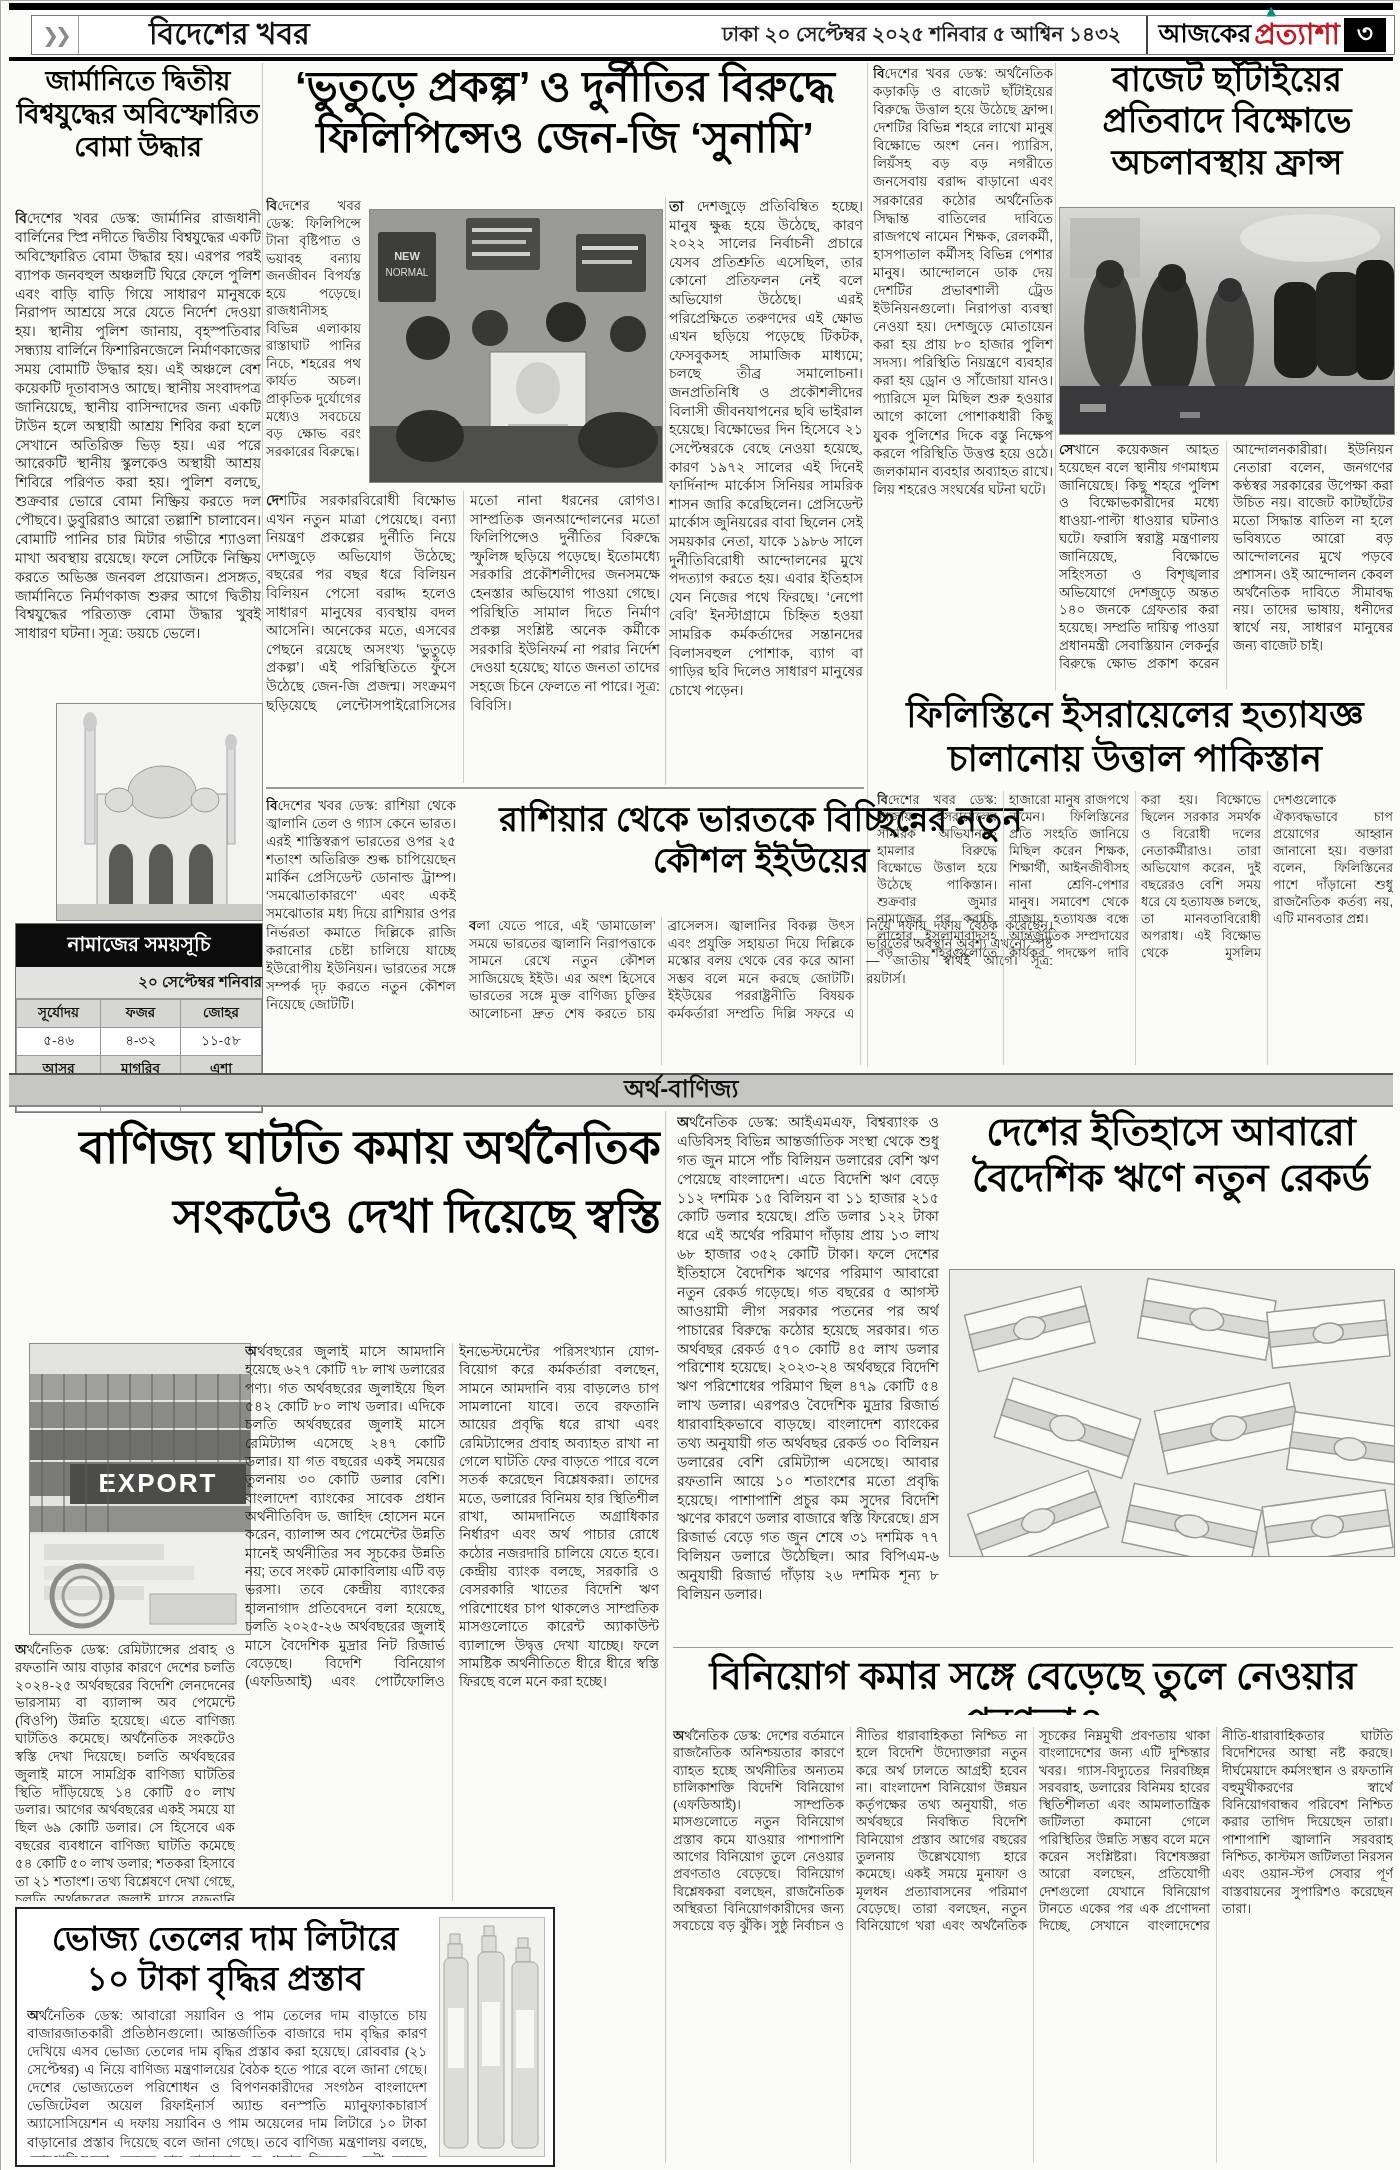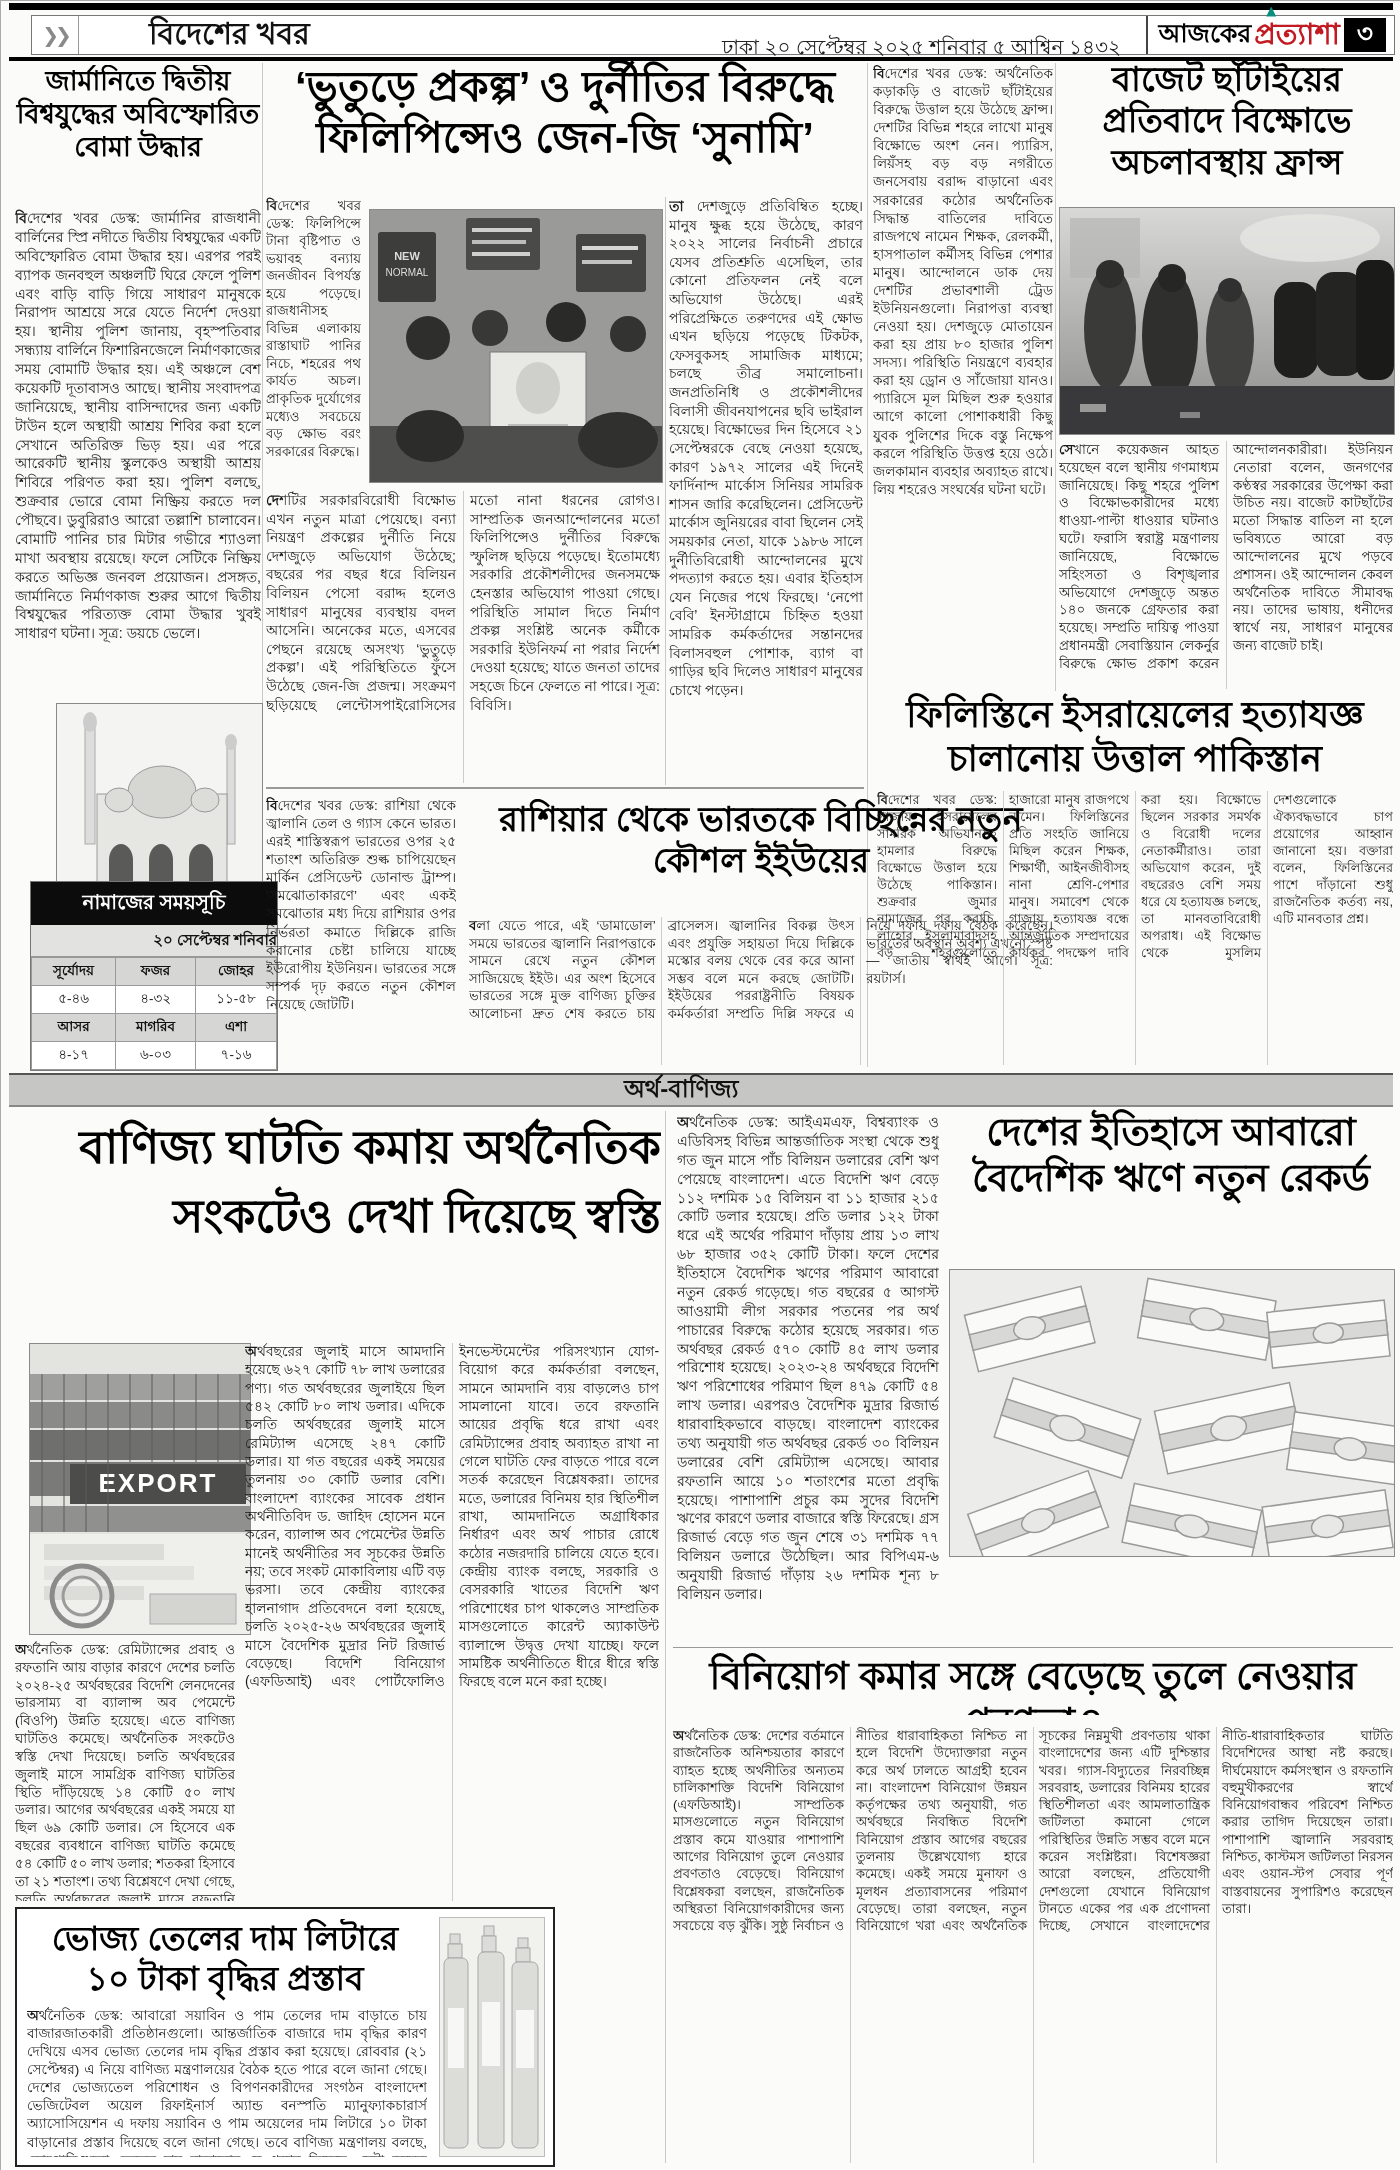--- a/index.html
+++ b/index.html
@@ -7,22 +7,22 @@
         font-family:"Liberation Sans","DejaVu Sans",sans-serif;color:#111;overflow:hidden;
         border:1px solid #aaa;}
   .abs{position:absolute;}
   .rule-black{background:#000;}
   .rule-gray{background:#999;}
   
   .header-box{border:1px solid #777;display:flex;align-items:center;background:#fff;}
   .chev{width:46px;height:100%;display:flex;align-items:center;justify-content:center;
         border-right:1px solid #999;color:#8a8a8a;font-size:20px;letter-spacing:-4px;font-weight:bold;}
   .section-title{font-size:30px;font-weight:bold;margin-left:70px;white-space:nowrap;}
-  .dateline{position:absolute;left:690px;top:13px;height:100%;display:flex;align-items:center;
-            font-size:20px;font-weight:normal;color:#222;white-space:nowrap;}
+  .dateline{position:absolute;left:690px;top:0;height:100%;display:flex;align-items:center;
+            font-size:20px;font-weight:bold;color:#222;white-space:nowrap;}
   .logo-wrap{position:absolute;right:54px;top:0;height:100%;display:flex;align-items:center;
              border-left:2px solid #444;padding-left:10px;white-space:nowrap;}
   .logo-p1{font-size:25px;font-weight:bold;color:#000;}
   .logo-p2{font-size:29px;font-weight:bold;color:#c11a22;margin-left:3px;position:relative;text-align:center;}
   .logo-leaf{position:absolute;top:-4px;left:12px;width:10px;height:10px;background:#0c8e7f;
              clip-path:polygon(0 100%,50% 0,100% 100%);}
   .pageno{position:absolute;right:8px;top:2px;width:42px;height:34px;background:#000;color:#fff;
           display:flex;align-items:center;justify-content:center;font-size:25px;font-weight:bold;}
   
   .hl{font-weight:bold;text-align:center;color:#000;overflow:hidden;line-height:1.22;}
@@ -92,21 +92,21 @@
       <ellipse cx="105" cy="88" rx="34" ry="26" fill="#d6d6d3" stroke="#999"></ellipse>
       <ellipse cx="62" cy="96" rx="14" ry="12" fill="#dcdcd9" stroke="#999"></ellipse>
       <ellipse cx="148" cy="96" rx="14" ry="12" fill="#dcdcd9" stroke="#999"></ellipse>
       <path d="M52 216 v-60 a12 16 0 0 1 24 0 v60 Z" fill="#5a5a58"></path>
       <path d="M92 216 v-60 a12 16 0 0 1 24 0 v60 Z" fill="#5a5a58"></path>
       <path d="M132 216 v-60 a12 16 0 0 1 24 0 v60 Z" fill="#5a5a58"></path>
       <rect x="0" y="200" width="205" height="16" fill="#c9c9c6"></rect>
     </svg>
   </div>
 
-  <div class="abs prayer" style="left:14px;top:880px;width:246px;margin-left:15px;">
+  <div class="abs prayer" style="left:14px;top:922px;width:246px;">
     <div class="prayer-title">নামাজের সময়সূচি</div>
     <div class="prayer-date">২০ সেপ্টেম্বর শনিবার</div>
     <table>
       <tbody>
           <tr>
         <td class="lbl">সূর্যোদয়</td>
         <td class="lbl">ফজর</td>
         <td class="lbl">জোহর</td>
       </tr>
       <tr>

